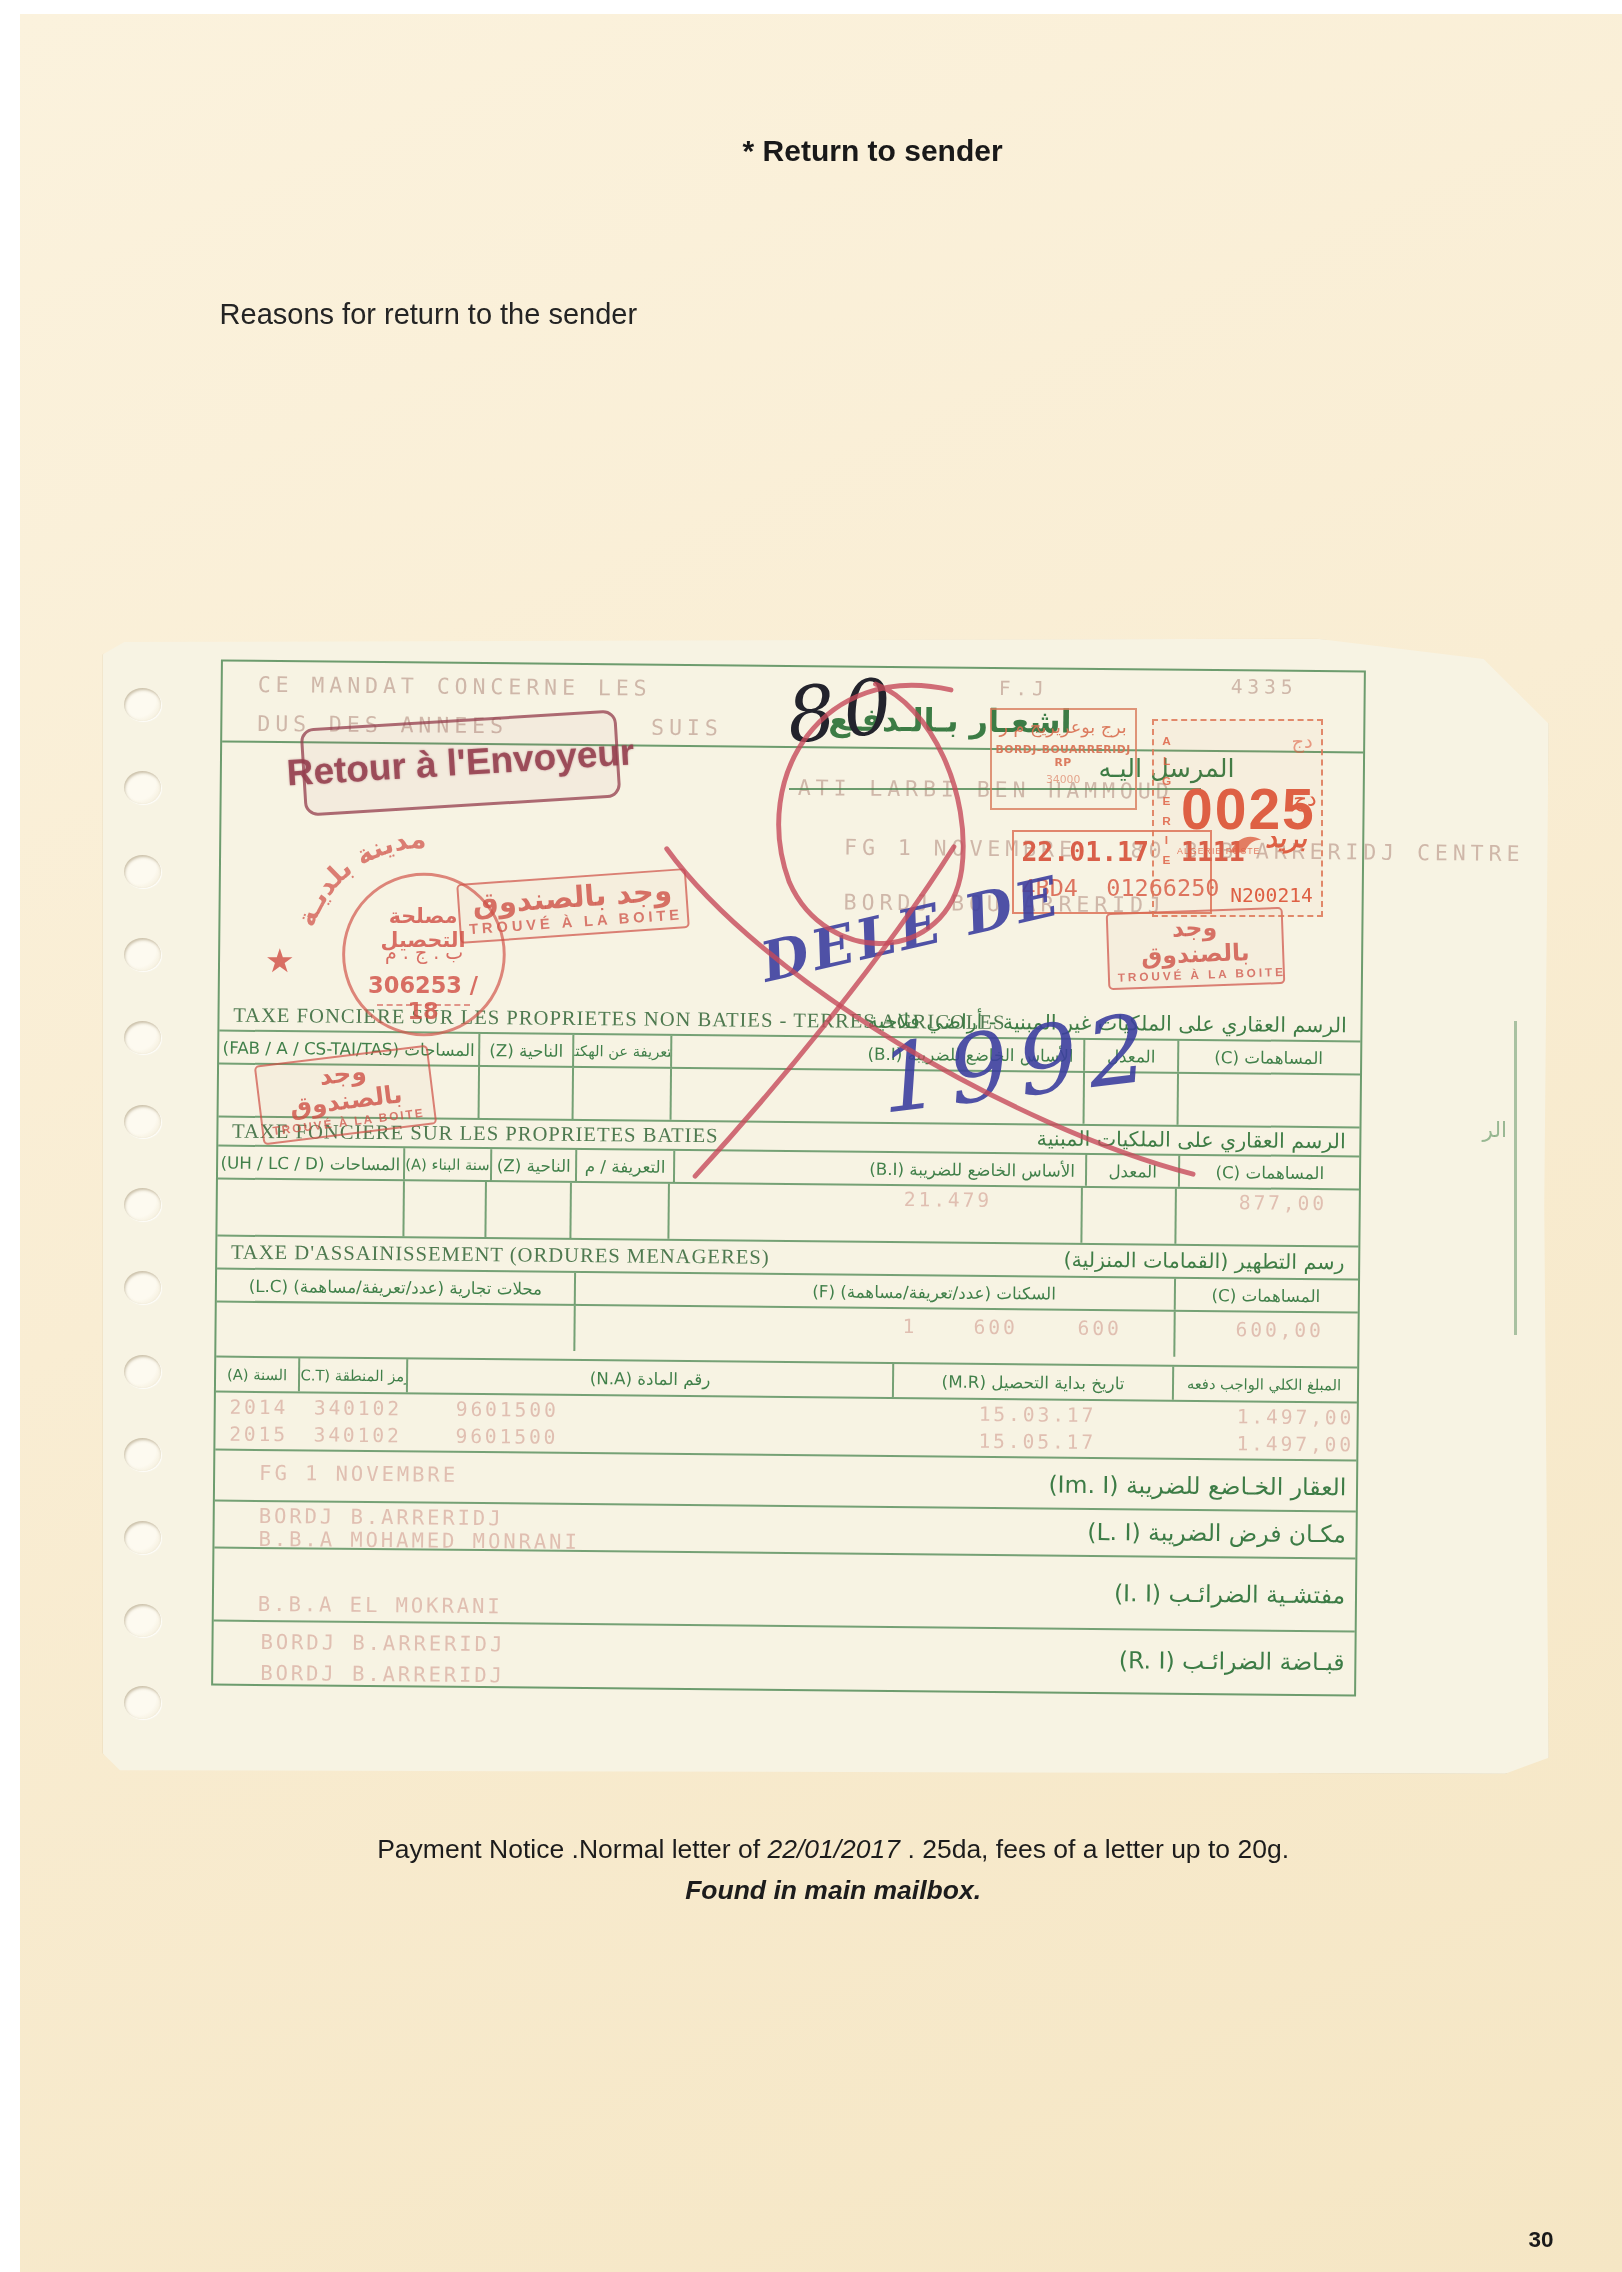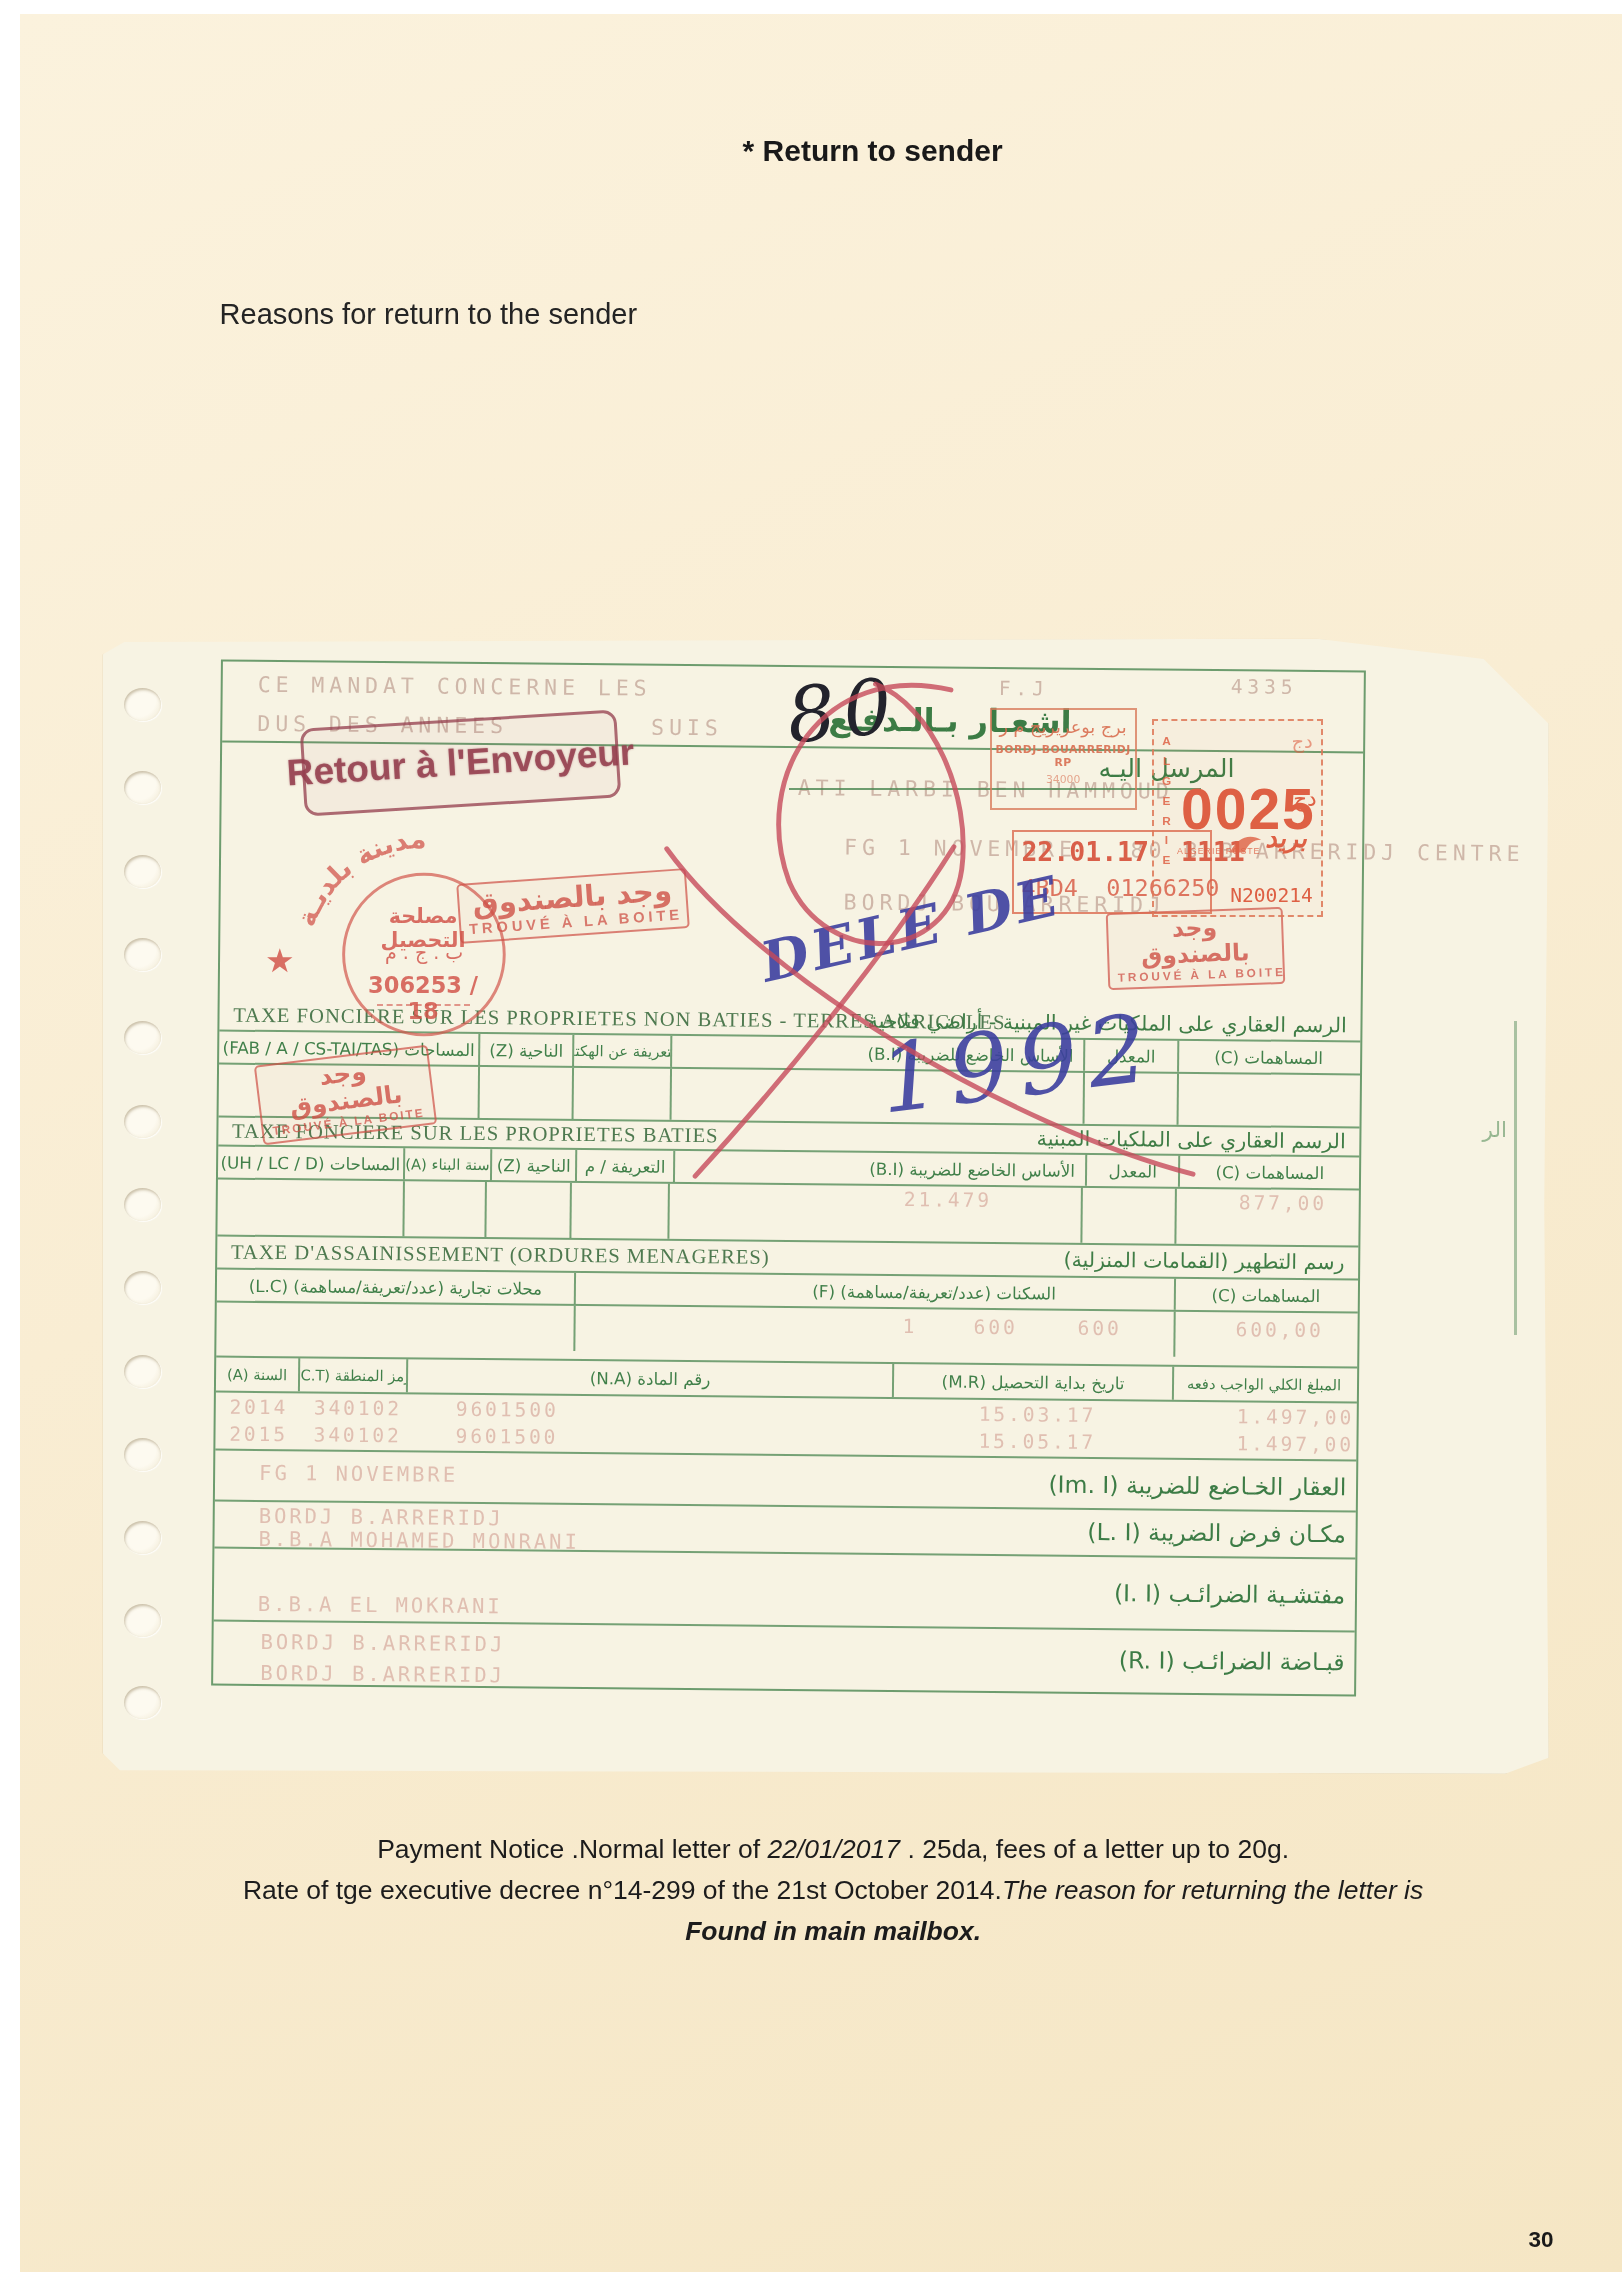--- a/index.html
+++ b/index.html
@@ -309,20 +309,19 @@
       <svg style="position:absolute;left:0;top:0;pointer-events:none" width="1446" height="1135" viewBox="0 0 1475 1158">
         <path d="M 865,52 C 735,22 660,140 700,248 C 738,335 862,332 876,235 C 886,158 845,68 788,46" fill="none" stroke="rgba(198,74,90,.8)" stroke-width="5" stroke-linecap="round"></path>
         <path d="M 868,212 C 795,328 683,462 604,548" fill="none" stroke="rgba(198,74,90,.8)" stroke-width="5" stroke-linecap="round"></path>
         <path d="M 575,214 C 672,348 928,498 1112,546" fill="none" stroke="rgba(198,74,90,.8)" stroke-width="5" stroke-linecap="round"></path>
       </svg>
 
     </div>
 
     <div class="caption">
       <div><span>Payment Notice .Normal letter of </span><span class="it">22/01/2017</span><span> . 25da, fees of a letter up to 20g.</span></div>
-      <div><span>Rate of tge executive decree  n°14-299 of the 21st October 2014.</span><span class="it">The reason for returning the letter is</span></div>
       <div class="b3">Found in main mailbox.</div>
     </div>
 
     <div class="pagenum">30</div>
   </div>
 </div>
 
 
 </body></html>

